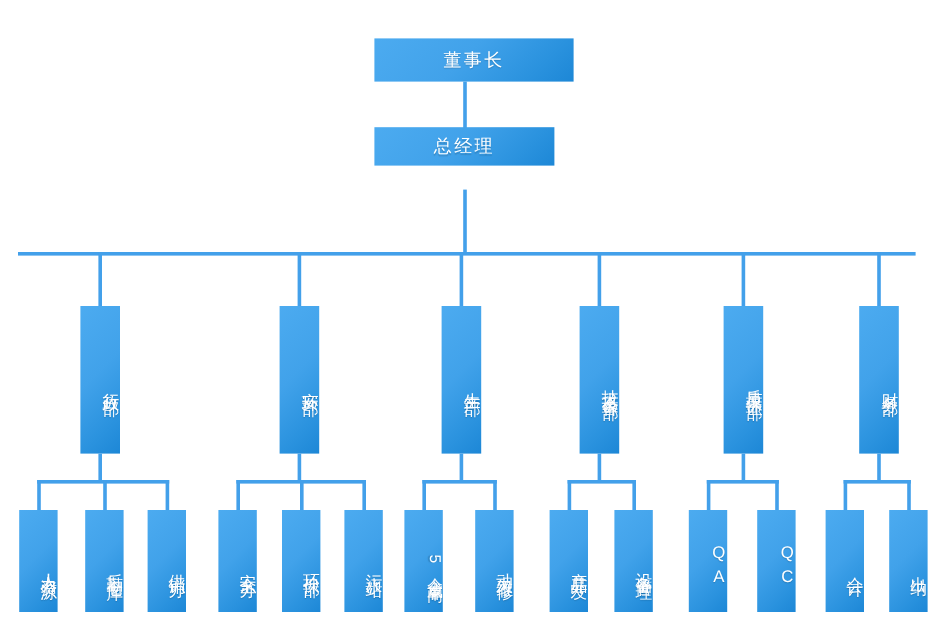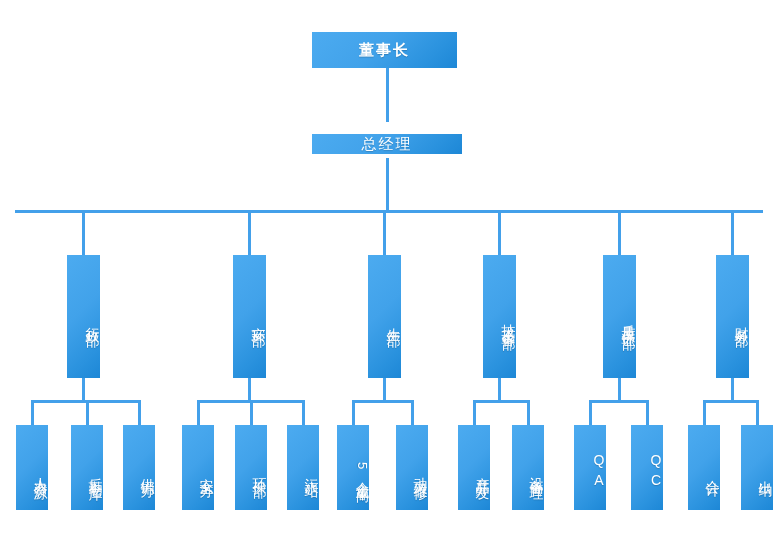--- a/index.html
+++ b/index.html
@@ -70,25 +70,25 @@
   .node.vert.upright-latin {
     text-orientation: upright;
     letter-spacing: 4px;
   }
 </style>
 </head>
 <body>
 
 <div id="chart-canvas">
 
-  <div class="node horiz" style="left:312px; top:32px; width:145px; height:36px;font-weight:bold;">董事长</div>
+  <div class="node horiz" style="left:312px; top:32px; width:166px; height:36px;">董事长</div>
 
   <div class="conn conn-v" style="left:386px; top:68px; height:54px;"></div>
 
-  <div class="node horiz" style="left:312px; top:134px; width:150px; height:20px;">总经理</div>
+  <div class="node horiz" style="left:312px; top:106px; width:150px; height:32px;">总经理</div>
 
   <div class="conn conn-v" style="left:386px; top:158px; height:53px;"></div>
 
   <div class="conn conn-h" style="left:15px; top:210px; width:748px;"></div>
 
   <div class="conn conn-v" style="left:82px;  top:210px; height:45px;"></div>
   <div class="conn conn-v" style="left:248px; top:210px; height:45px;"></div>
   <div class="conn conn-v" style="left:383px; top:210px; height:45px;"></div>
   <div class="conn conn-v" style="left:498px; top:210px; height:45px;"></div>
   <div class="conn conn-v" style="left:618px; top:210px; height:45px;"></div>

